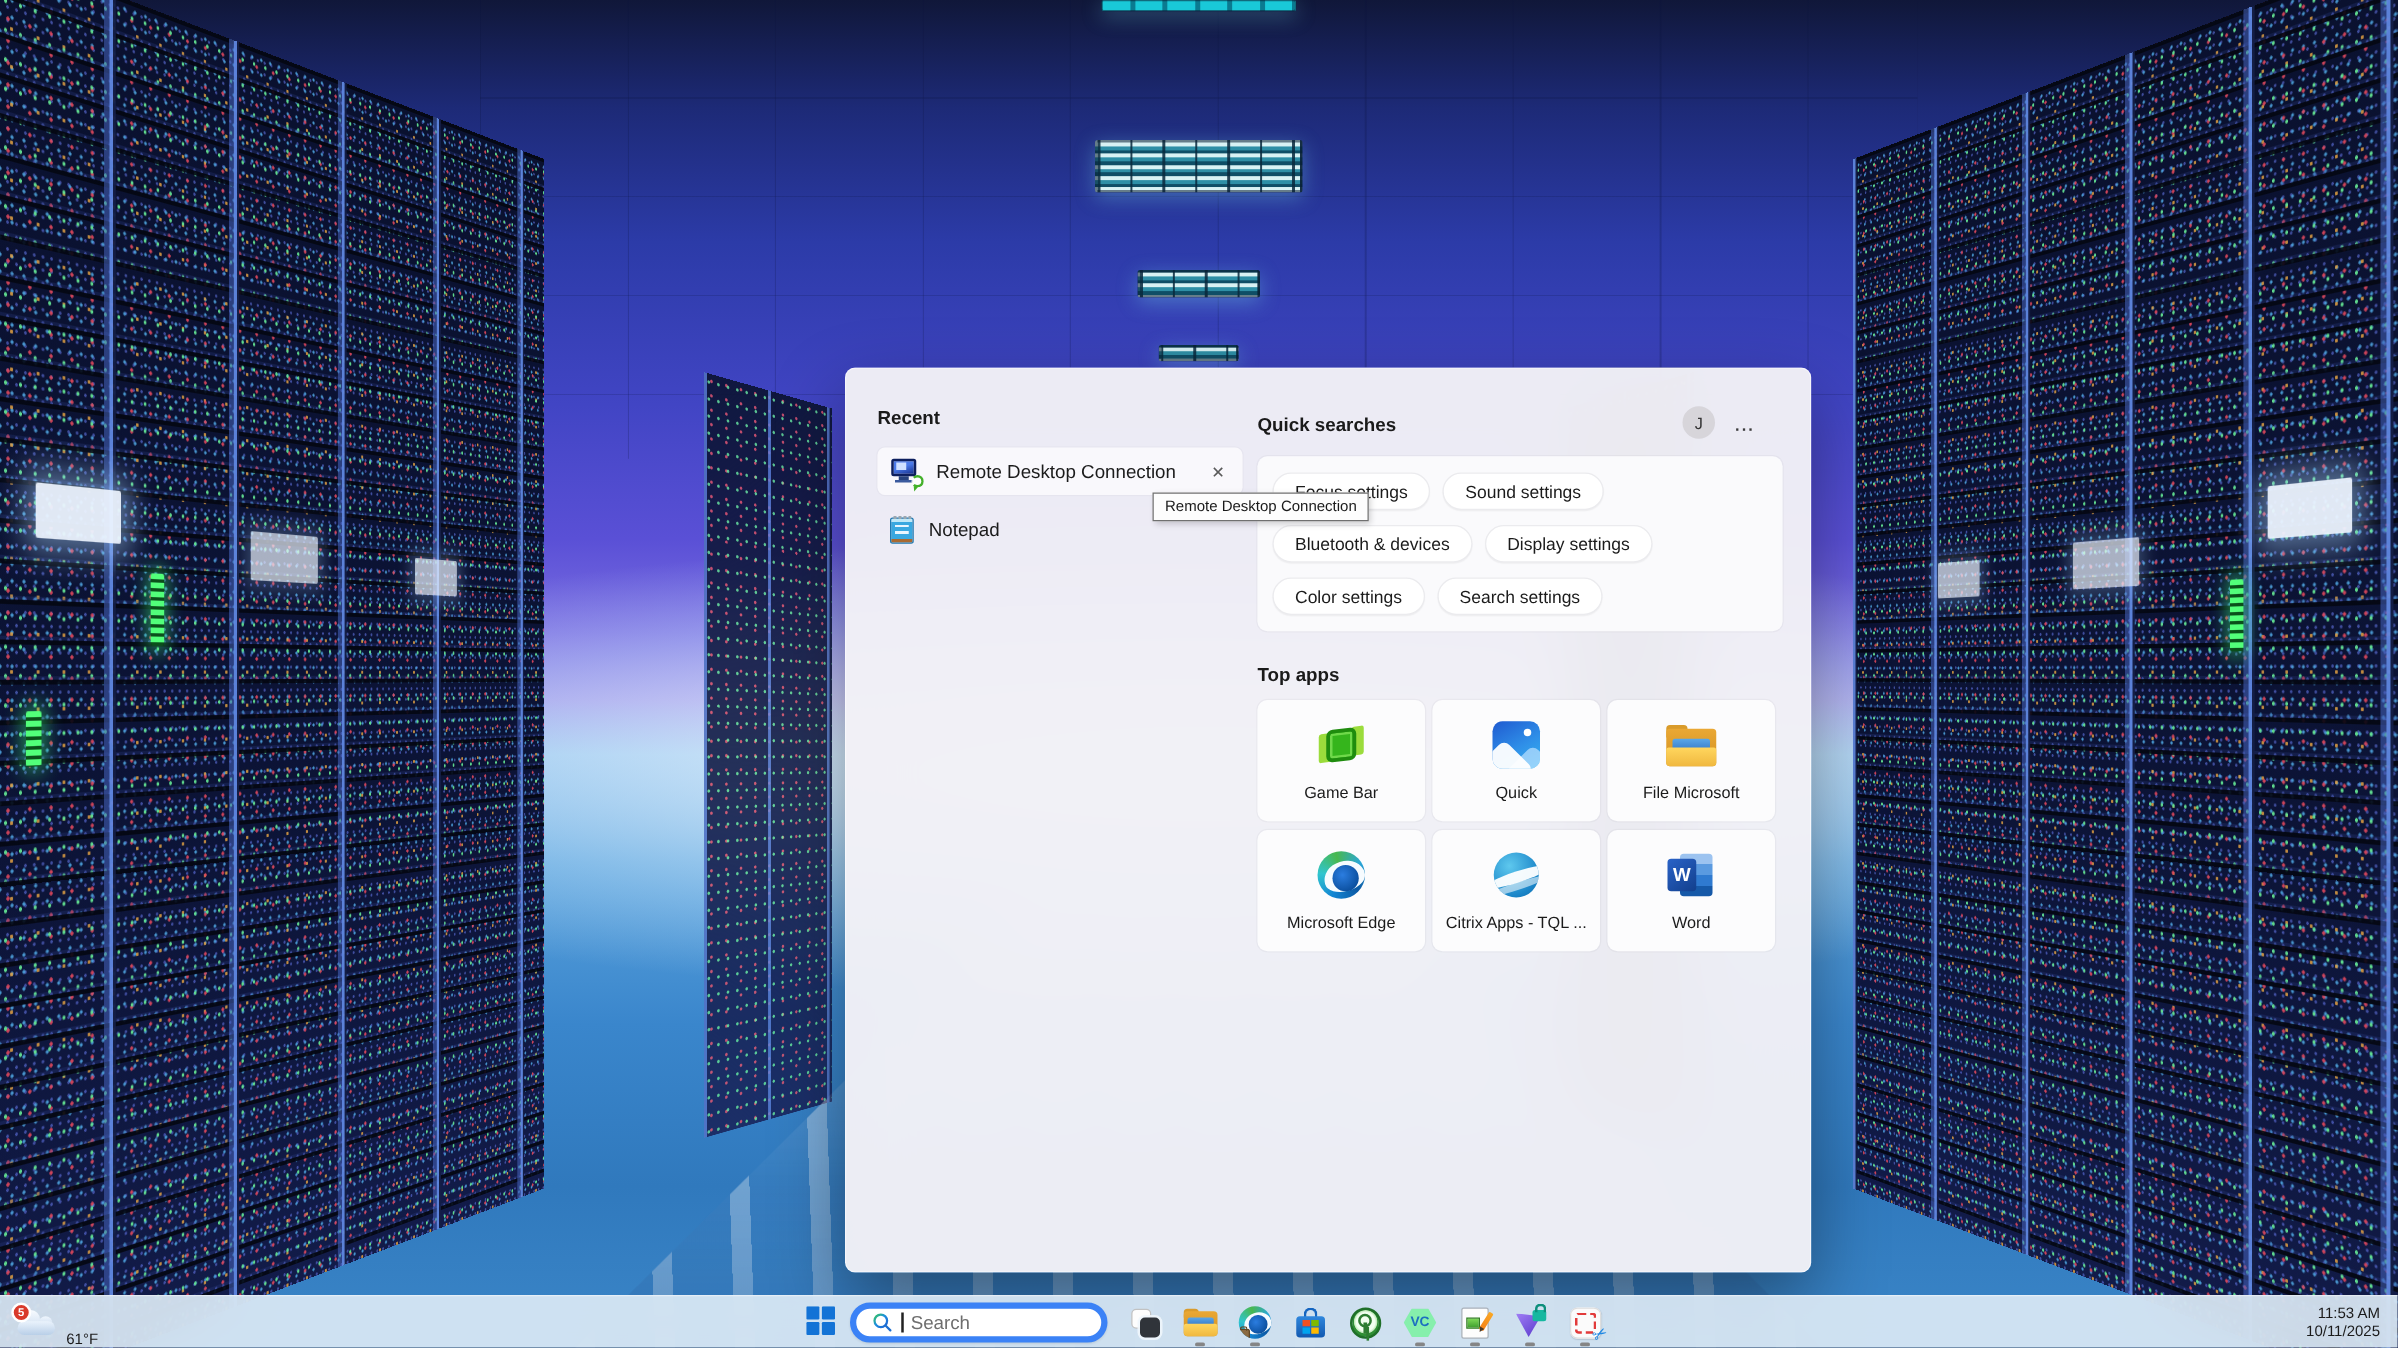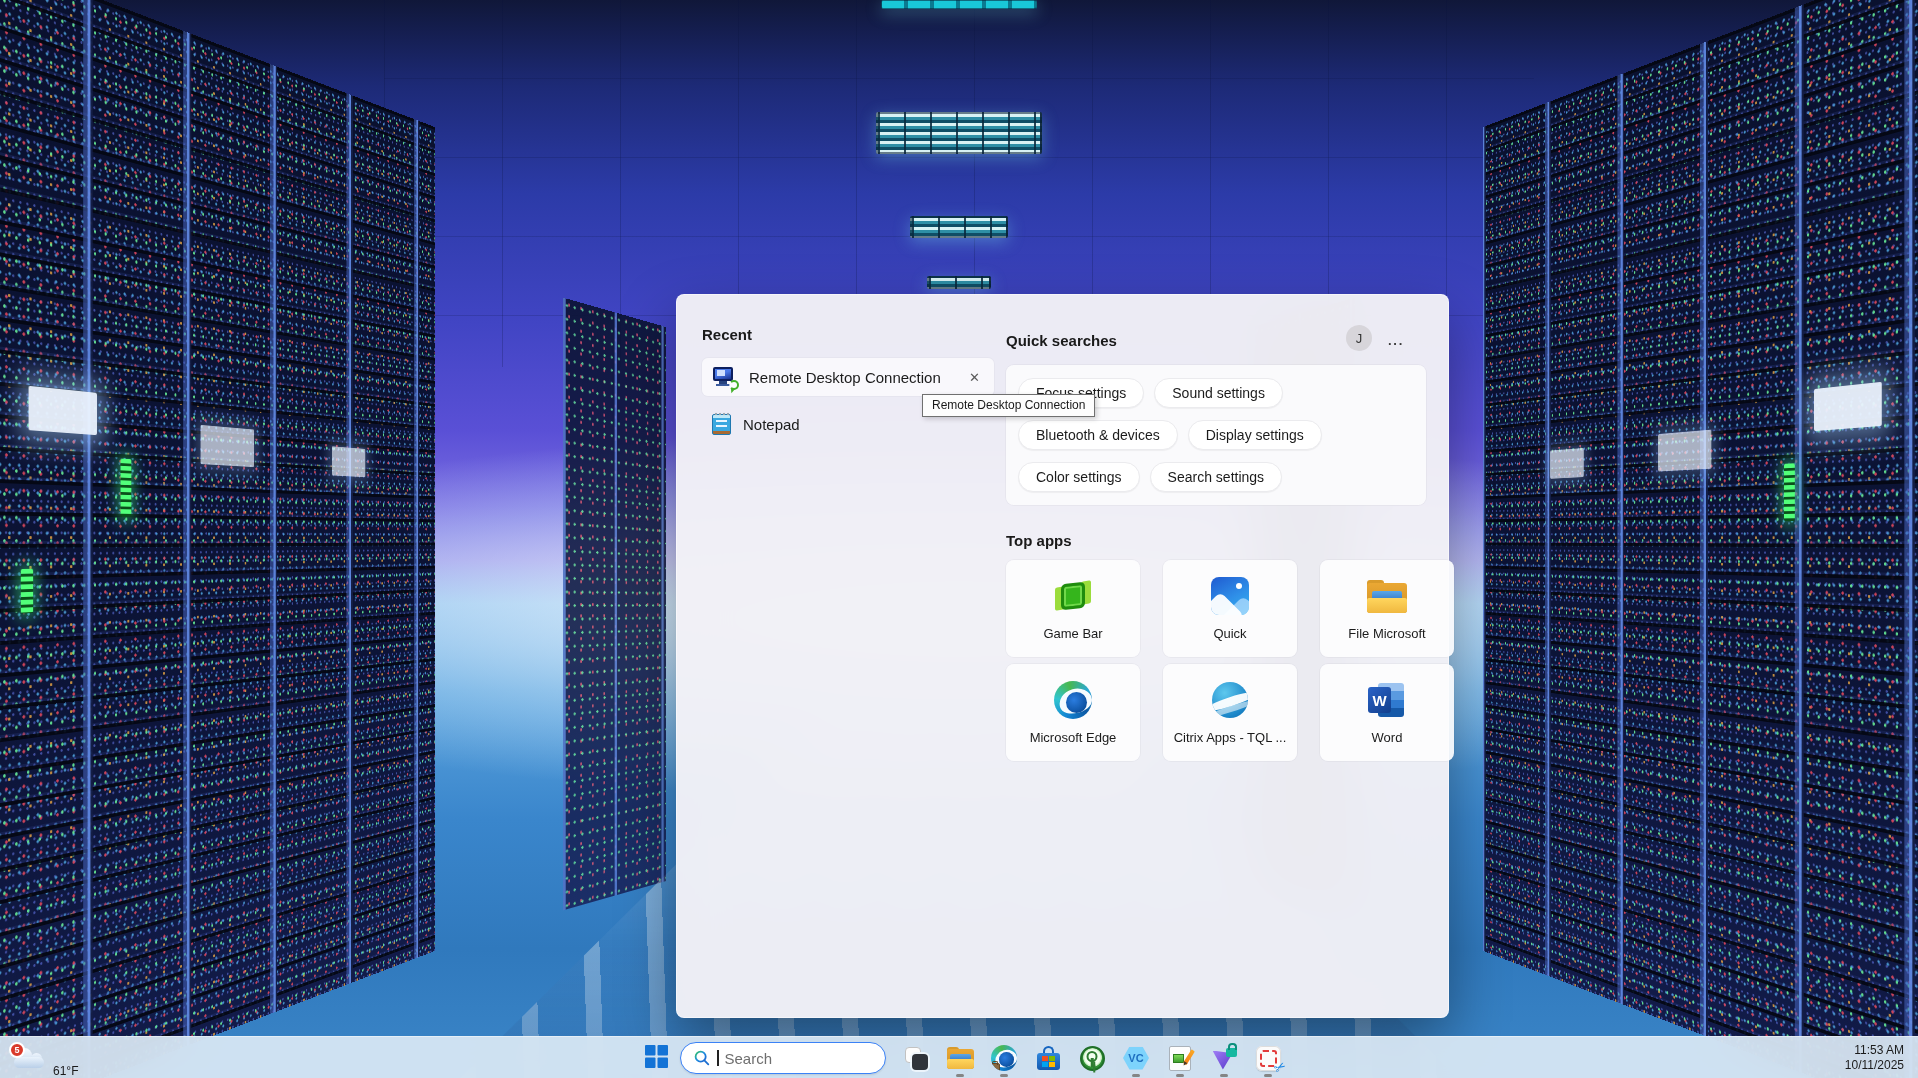--- a/index.html
+++ b/index.html
@@ -96,21 +96,21 @@
   .quick-card { margin-top: 14px; background: rgba(252,252,253,0.9); border-radius: 8px;
     padding: 13px 12px; box-shadow: 0 0 0 1px rgba(0,0,0,0.03); }
   .pill-row { display: flex; gap: 10px; }
   .pill-row + .pill-row { margin-top: 12px; }
   .pill { height: 30px; display: inline-flex; align-items: center; padding: 0 17px;
     background: #fff; border: 1px solid #ebebee; border-radius: 16px;
     font-size: 14px; color: #1b1b1b; box-shadow: 0 1px 1px rgba(0,0,0,0.05); cursor: pointer; white-space: nowrap; }
 
   .topapps-h { margin-top: 26px; }
   .apps-grid { margin-top: 9px; display: grid; grid-template-columns: repeat(3, 134px);
-    grid-auto-rows: 97px; gap: 7px 23px; }
+    grid-auto-rows: 97px; gap: 7px 6px; }
   .app-card { background: rgba(253,253,254,0.92); border-radius: 8px; display: flex;
     flex-direction: column; align-items: center; justify-content: center; gap: 10px;
     box-shadow: 0 0 0 1px rgba(0,0,0,0.03); cursor: pointer; }
   .alabel { font-size: 13px; color: #1b1b1b; white-space: nowrap; }
 
   
   .rdpic { position: relative; width: 25px; height: 21px; }
   .rdpic .mon { position: absolute; left: 1px; top: 0; width: 20px; height: 14px;
     background: linear-gradient(160deg,#4a79e8 0 45%,#16308f); border: 2px solid #0d1f5e; border-radius: 2px; }
   .rdpic .scr { position: absolute; left: 5px; top: 3px; width: 8px; height: 6px; background: #cfe0ff; }
@@ -190,21 +190,21 @@
     display: grid; place-items: center; z-index: 2; }
   .wtxt { display: flex; flex-direction: column; line-height: 14px; margin-top: 41px; }
   .temp { font-size: 12px; color: #1b1b1b; }
   .cond { font-size: 12px; color: #5f6368; }
 
   .tb-center { position: absolute; left: 634px; top: 1px; height: 40px; display: flex; align-items: center; }
   .tbtn { width: 44px; height: 40px; border: none; background: transparent; display: grid;
     place-items: center; position: relative; border-radius: 6px; cursor: pointer; }
   .tbtn.run::after { content: ""; position: absolute; bottom: 1px; left: 50%; transform: translateX(-50%);
     width: 8px; height: 3px; border-radius: 2px; background: #858585; }
-  .searchbox { width: 206px; height: 32px; background: #fff; border: 1px solid #3b82f6;
+  .searchbox { width: 206px; height: 32px; background: #fff; border: 5px solid #3b82f6;
     border-radius: 17px; display: flex; align-items: center; padding: 0 8px 0 12px; gap: 6px;
     margin: 0 8px 0 2px; box-shadow: 0 1px 2px rgba(0,0,0,0.1); cursor: text; }
   .caret { width: 1.5px; height: 16px; background: #222; }
   .searchbox input { border: none; outline: none; background: transparent; font-size: 15px;
     color: #1b1b1b; width: 140px; font-family: "Liberation Sans", sans-serif; }
   .searchbox input::placeholder { color: #6e6e6e; }
   .clock { position: absolute; right: 0; top: 0; height: 100%; display: flex; flex-direction: column;
     justify-content: center; align-items: flex-end; padding-right: 14px; font-size: 12px;
     line-height: 15px; color: #1b1b1b; cursor: pointer; }
 
@@ -232,21 +232,21 @@
     grid-template-rows: 1fr 1fr; gap: 1px; }
   .store .win i:nth-child(1) { background: #f25022; } .store .win i:nth-child(2) { background: #7fba00; }
   .store .win i:nth-child(3) { background: #00a4ef; } .store .win i:nth-child(4) { background: #ffb900; }
   .keyic { position: relative; width: 25px; height: 25px; border-radius: 50%; border: 2px solid #1f6f28;
     background: radial-gradient(circle at 50% 45%, #f2fff0 0 48%, #bfe8b8 58%, #2f8f35 62% 100%); }
   .keyic::before { content: ""; position: absolute; left: 50%; top: 3px; width: 7px; height: 7px;
     border: 2px solid #2e7d32; border-radius: 50%; transform: translateX(-50%); }
   .keyic::after { content: ""; position: absolute; left: 50%; top: 10px; width: 2.5px; height: 9px;
     background: #2e7d32; transform: translateX(-50%);
     box-shadow: 2px 3px 0 -0.5px #2e7d32, 2px 6px 0 -0.5px #2e7d32; }
-  .vcic { width: 26px; height: 23px; background: #7dd3fc; filter: drop-shadow(0 1px 1px rgba(0,0,0,0.25));
+  .vcic { width: 26px; height: 23px; background: #86efac; filter: drop-shadow(0 1px 1px rgba(0,0,0,0.25));
     clip-path: polygon(25% 0, 75% 0, 100% 50%, 75% 100%, 25% 100%, 0 50%);
     display: grid; place-items: center; font-weight: 700; font-size: 11px; color: #1d6fc0; }
   .edic { position: relative; width: 22px; height: 25px; background: #fdfdfd;
     border: 1px solid #aab2ba; border-radius: 2px; }
   .edic .img { position: absolute; left: 3px; top: 7px; width: 11px; height: 9px;
     background: linear-gradient(180deg,#7ed957,#3f9f2f); border: 1px solid #2e7d1f; }
   .edic .pen { position: absolute; right: 0px; top: 2px; width: 3.5px; height: 16px;
     background: linear-gradient(180deg,#f9a825,#f57f17); transform: rotate(32deg); border-radius: 1px; }
   .edic .pen::after { content: ""; position: absolute; left: 0; bottom: -4px;
     border: 2px solid transparent; border-top: 4px solid #4a3a28; }

